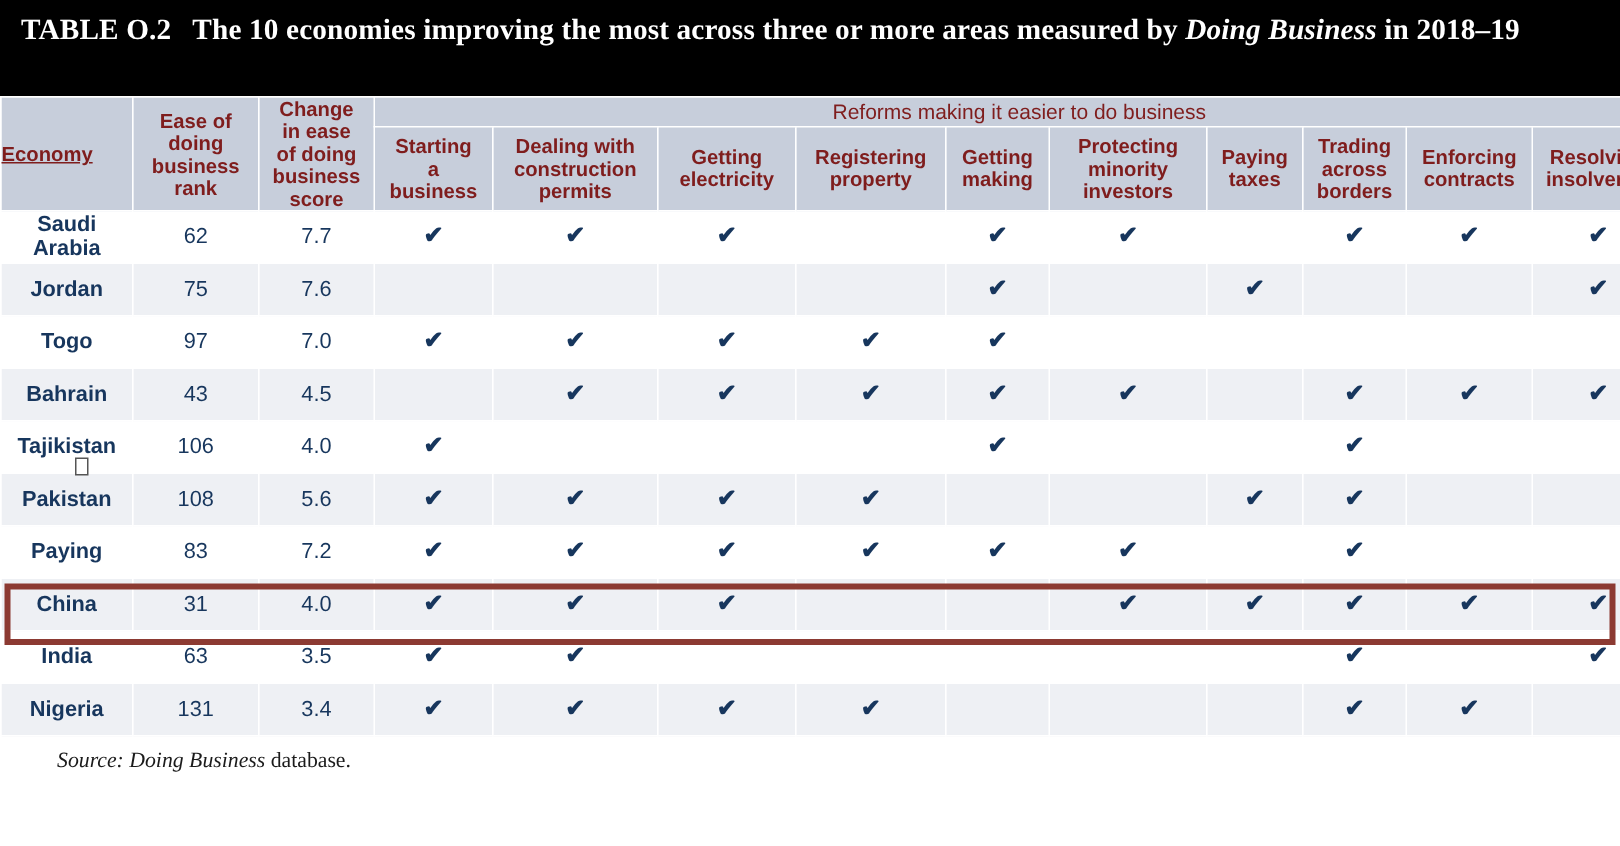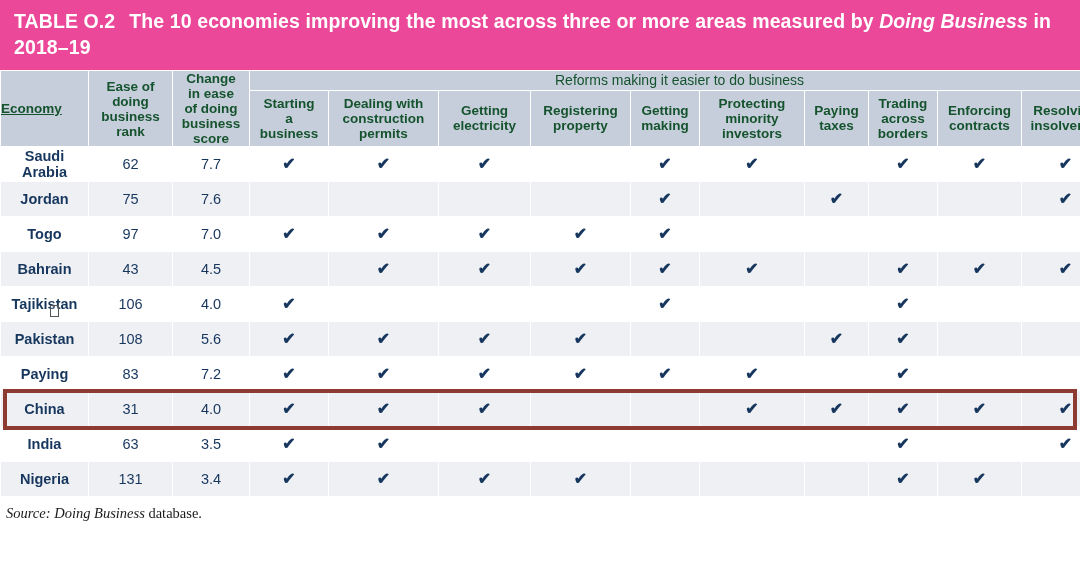--- a/index.html
+++ b/index.html
@@ -14,25 +14,26 @@
     color: #17365d;
     overflow: hidden;
   }
   .page {
     position: relative;
     width: 1080px;
     height: 564px;
   }
   
   .title-bar {
-    background: #ec4899;
+    background: #000000;
     color: #ffffff;
     padding: 8px 2px 10px 14px;
     box-sizing: border-box;
     min-height: 64px;
+    font-family: Liberation Serif, serif;
   }
   .title-line {
     font-size: 19.5px;
     line-height: 26px;
     font-weight: bold;
     letter-spacing: 0.1px;
   }
   .title-label {
     font-weight: bold;
   }
@@ -50,21 +51,21 @@
     width: 1080px;
     table-layout: fixed;
   }
   table.db td, table.db th {
     border: 1px solid #ffffff;
     padding: 0;
     vertical-align: middle;
   }
   thead th {
     background: #c7cedb;
-    color: #14532d;
+    color: #7f1d1d;
     font-size: 13.5px;
     font-weight: bold;
     line-height: 15px;
     text-align: center;
     padding: 4px 2px;
     box-sizing: border-box;
   }
   th.group-head {
     font-weight: normal;
     font-size: 14px;
@@ -114,20 +115,21 @@
     border: 4px solid #8c3a32;
     pointer-events: none;
     box-sizing: border-box;
   }
   
   .source {
     font-size: 14.5px;
     color: #1b1b1b;
     padding: 8px 6px 0 6px;
     font-family: "Liberation Serif", serif;
+    margin-left: 32px;
   }
   .source .ital {
     font-style: italic;
   }
   .cursor-dot {
     position: absolute;
     width: 7px;
     height: 10px;
     border: 1px solid #555;
     background: rgba(255,255,255,0.2);

